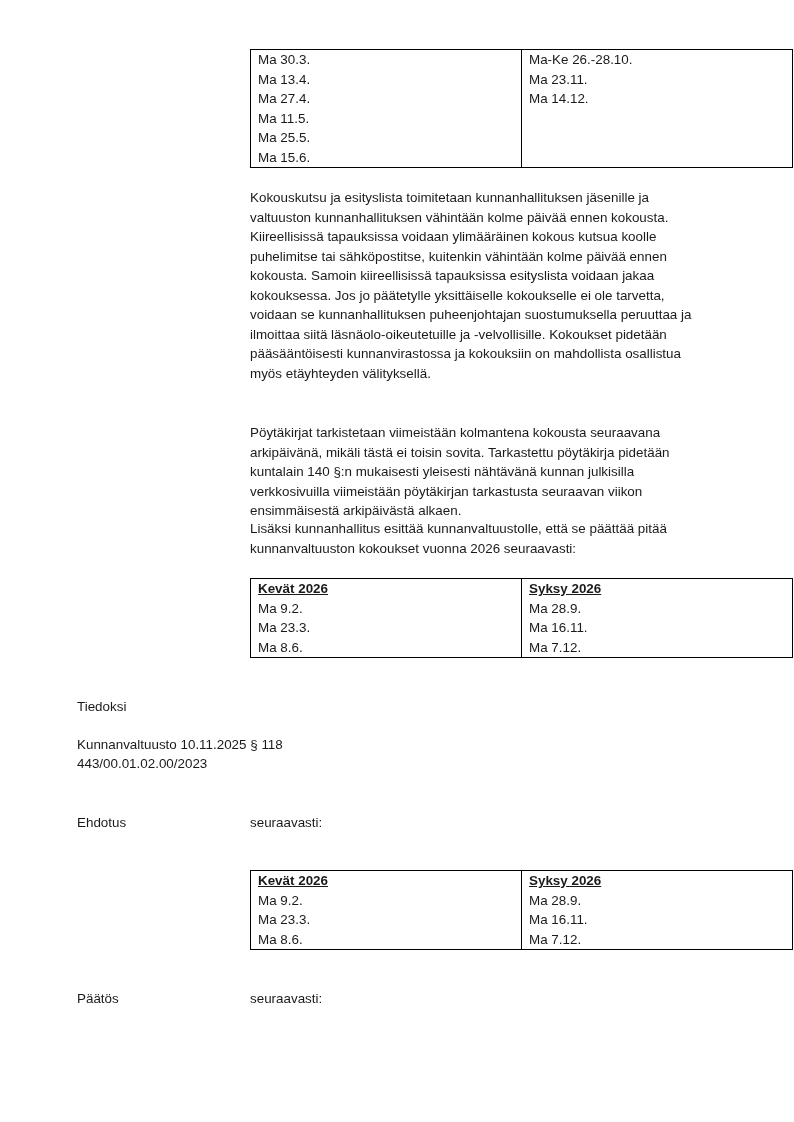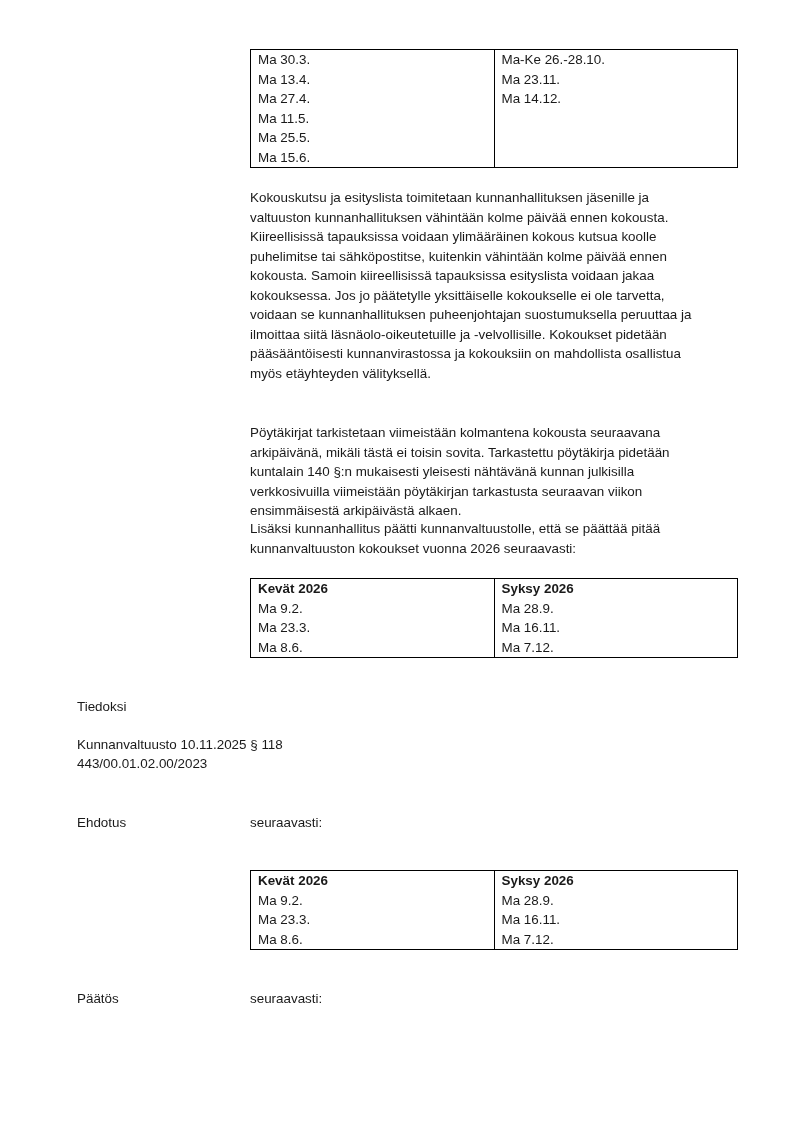--- a/index.html
+++ b/index.html
@@ -3,30 +3,30 @@
   <meta charset="utf-8">
   <style>
     html, body { margin: 0; padding: 0; background: #ffffff; }
     body {
       width: 794px; height: 1122px; position: relative; overflow: hidden;
       font-family: "Liberation Sans", sans-serif; font-size: 13.4px; color: #1a1a1a;
     }
     .para { position: absolute; left: 250px; width: 492px; line-height: 19.5px; }
     .para span { display: block; white-space: nowrap; }
     table.sched {
-      position: absolute; left: 250px; width: 488px;
+      position: absolute; left: 250px; width: 543px;
       border-collapse: collapse; border: 1px solid #000;
     }
     table.sched td {
       vertical-align: top; border-left: 1px solid #000; padding: 0 0 0 7px;
       width: 50%;
     }
     table.sched td:first-child { border-left: none; }
     table.sched .line { display: block; height: 19.5px; line-height: 19.5px; white-space: nowrap; }
-    table.sched .hdr { font-weight: bold; }
+    table.sched .hdr { font-weight: bold; text-decoration: underline; }
     .label { position: absolute; left: 77px; line-height: 19.5px; }
   </style>
 </head>
 <body>
 
 <table class="sched" style="top:49px; height:118px;">
   <tbody>
       <tr>
     <td>
       <span class="line">Ma 30.3.</span>
@@ -60,21 +60,21 @@
 
 <div class="para" style="top:423px;">
   <span>Pöytäkirjat tarkistetaan viimeistään kolmantena kokousta seuraavana</span>
   <span>arkipäivänä, mikäli tästä ei toisin sovita. Tarkastettu pöytäkirja pidetään</span>
   <span>kuntalain 140 §:n mukaisesti yleisesti nähtävänä kunnan julkisilla</span>
   <span>verkkosivuilla viimeistään pöytäkirjan tarkastusta seuraavan viikon</span>
   <span>ensimmäisestä arkipäivästä alkaen.</span>
 </div>
 
 <div class="para" style="top:519px;">
-  <span>Lisäksi kunnanhallitus päätti kunnanvaltuustolle, että se päättää pitää</span>
+  <span>Lisäksi kunnanhallitus esittää kunnanvaltuustolle, että se päättää pitää</span>
   <span>kunnanvaltuuston  kokoukset vuonna 2026 seuraavasti:</span>
 </div>
 
 <table class="sched" style="top:578px;">
   <tbody>
       <tr>
     <td>
       <span class="line hdr">Kevät 2026</span>
       <span class="line">Ma 9.2.</span>
       <span class="line">Ma 23.3.</span>

